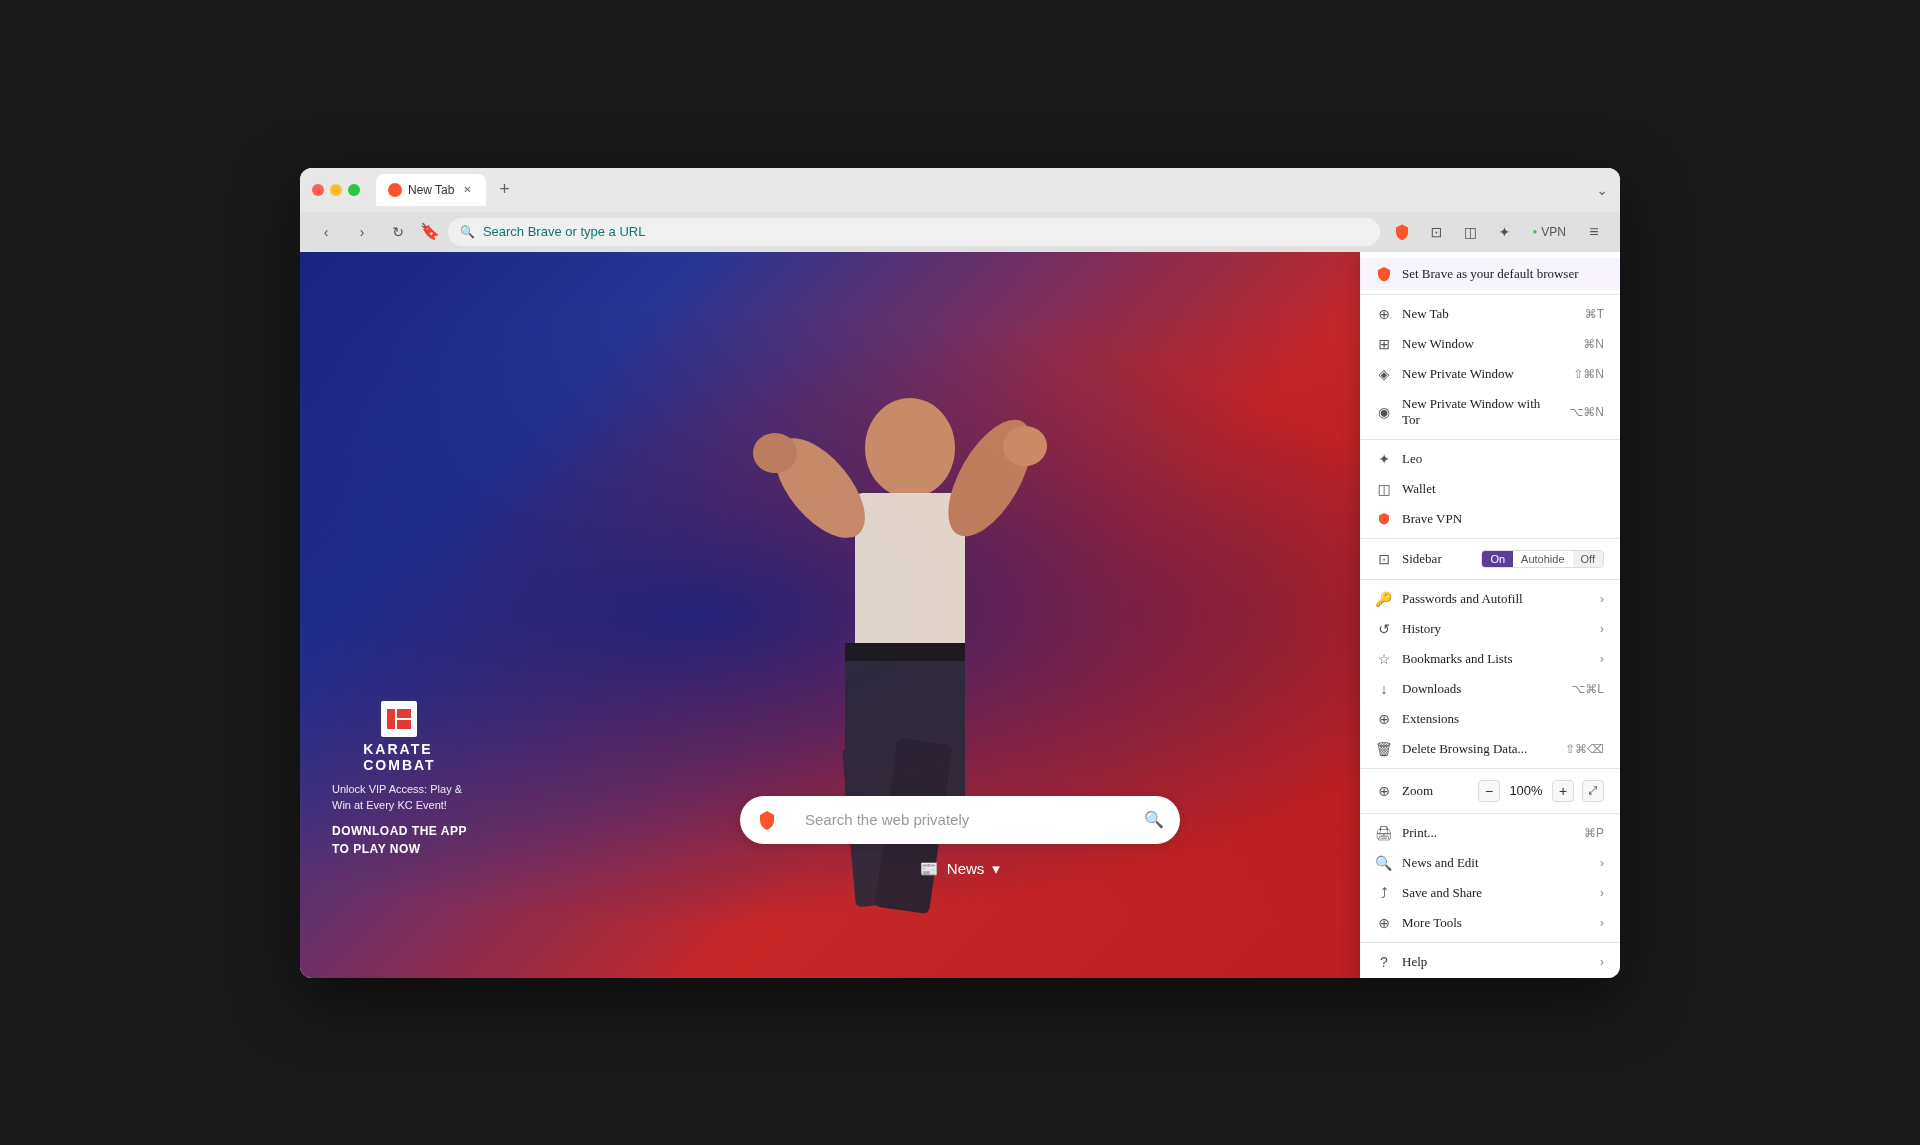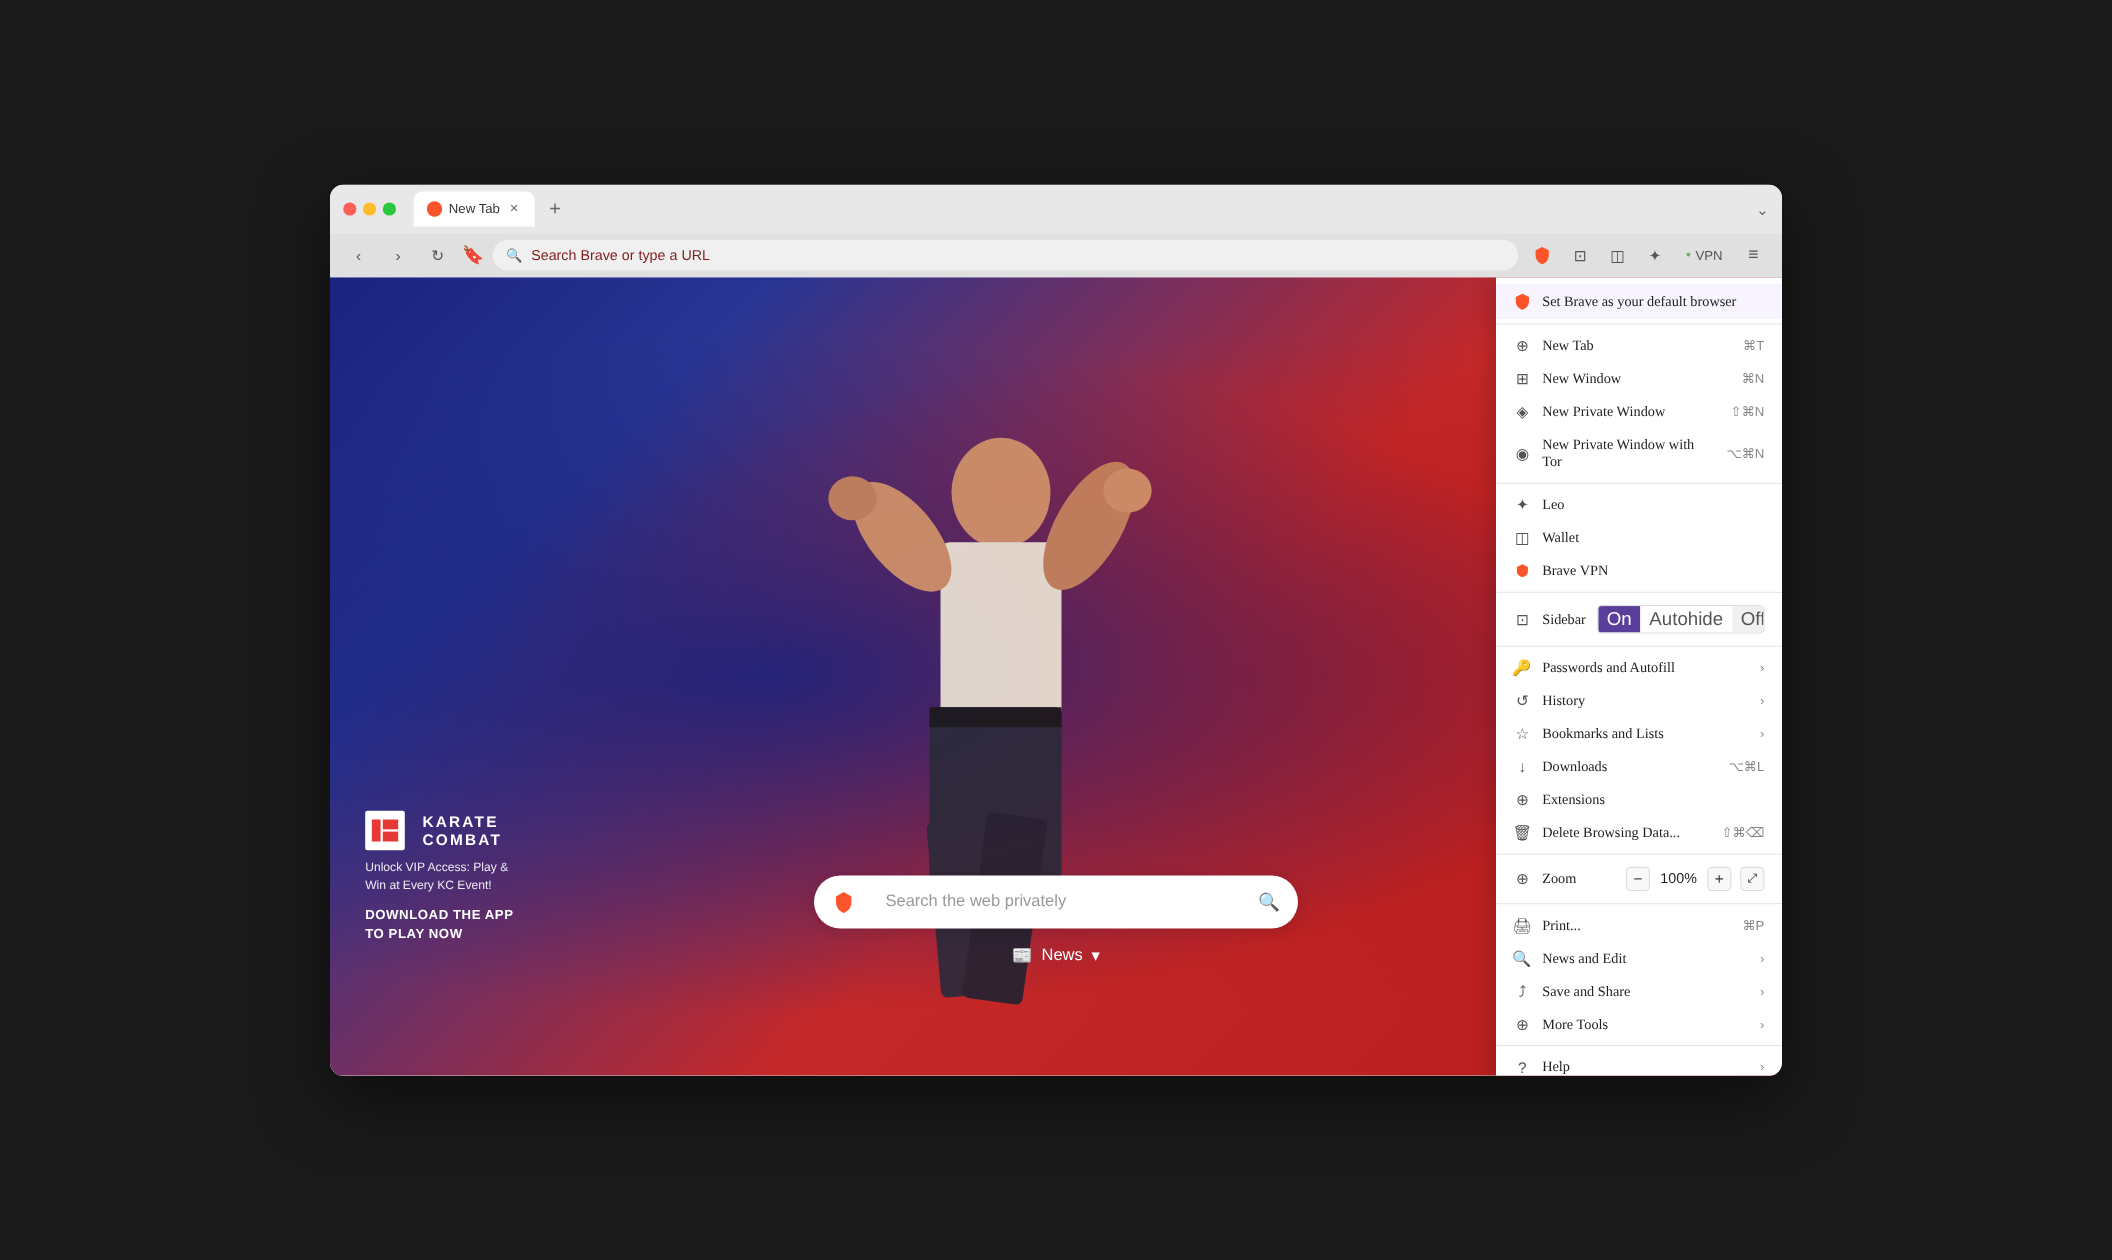--- a/index.html
+++ b/index.html
@@ -149,21 +149,21 @@
       color: #333;
     }
 
     .url-bar-icon {
       color: #888;
       font-size: 12px;
     }
 
     .url-text {
       flex: 1;
-      color: #7f1d1d;
+      color: #0f766e;
     }
 
     .nav-right-icons {
       display: flex;
       align-items: center;
       gap: 6px;
     }
 
     .shield-icon-nav {
       width: 28px;
@@ -397,21 +397,21 @@
       height: 1px;
       background: #e5e5e5;
       margin: 4px 0;
     }
 
     .toggle-group {
       display: flex;
       border: 1px solid #ddd;
       border-radius: 4px;
       overflow: hidden;
-      font-size: 17px;
+      font-size: 11px;
       margin-left: auto;
     }
 
     .toggle-option {
       padding: 2px 8px;
       color: #555;
       cursor: pointer;
     }
 
     .toggle-option.active {
@@ -570,21 +570,21 @@
 
           <rect x="162" y="390" width="55" height="160" rx="6" fill="#2a2a3a" transform="rotate(-5 162 390)"></rect>
 
           <rect x="218" y="380" width="55" height="170" rx="6" fill="#222230" transform="rotate(8 218 380)"></rect>
         </g>
       </svg>
     </div>
 
 
     <div class="brand-logo">
-      <div style="display:flex; align-items:center; gap:16px;">
+      <div style="display:flex; align-items:center; gap:4px;flex-direction:column;">
         <div style="width:36px;height:36px;background:white;display:flex;align-items:center;justify-content:center;border-radius:2px;">
           <svg width="28" height="28" viewBox="0 0 28 28">
             <rect x="2" y="4" width="8" height="20" fill="#e53935"></rect>
             <rect x="12" y="4" width="14" height="9" fill="#e53935"></rect>
             <rect x="12" y="15" width="14" height="9" fill="#e53935"></rect>
           </svg>
         </div>
         <div>
           <div style="color:white;font-weight:900;font-size:14px;letter-spacing:2px;">KARATE</div>
           <div style="color:white;font-weight:900;font-size:14px;letter-spacing:2px;">COMBAT</div>

